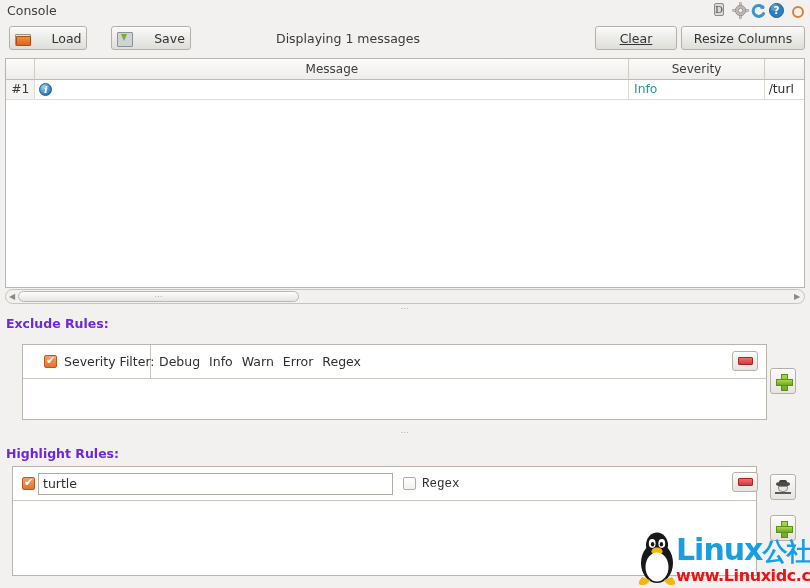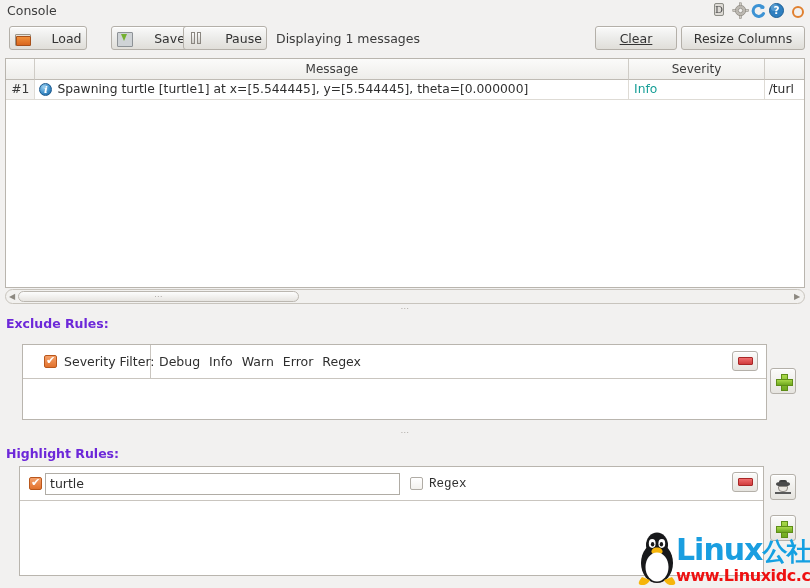--- a/index.html
+++ b/index.html
@@ -315,48 +315,40 @@
 
   <div class="toolbar">
     <div class="btn" style="left:9px; width:78px;">
       <span class="ic ic-folder"></span>
       <span class="btn-label">Load</span>
     </div>
     <div class="btn" style="left:95px; width:80px;margin-left:16px;">
       <span class="ic ic-save"></span>
       <span class="btn-label">Save</span>
     </div>
-    <div class="btn" style="left:183px; width:84px;">
-      <span class="ic ic-pause">
-          <i></i>
-          <i></i>
-        </span>
-      <span class="btn-label">Pause</span>
-    </div>
     <span class="status-text" style="left:276px;">Displaying 1 messages</span>
     <div class="btn" style="left:595px; width:82px;text-decoration:underline;">
       <span class="btn-label">Clear</span>
     </div>
     <div class="btn" style="left:681px; width:124px;">
       <span class="btn-label">Resize Columns</span>
     </div>
   </div>
 
   <div class="tablewrap">
     <div class="thead">
       <div class="th c0"></div>
       <div class="th c1">Message</div>
       <div class="th c2">Severity</div>
       <div class="th c3"></div>
     </div>
     <div class="trow">
       <div class="td c0">#1</div>
       <div class="td c1">
         <span class="ic-info">i</span>
-        <span>Spawning turtle [turtle1] at x=[5.544445], y=[5.544445], theta=[0.000000]</span>
       </div>
       <div class="td c2">Info</div>
       <div class="td c3">/turl</div>
     </div>
   </div>
 
   <div class="hscroll">
     <span class="hs-arrow-l">◀</span>
     <span class="hs-arrow-r">▶</span>
     <div class="hs-thumb">
@@ -393,21 +385,21 @@
   <div class="sidebtn" style="left:770px; top:368px;">
     <span class="plus-glyph"></span>
   </div>
 
   <div class="splitter" style="top:428px;">
     <span class="grip-dots">⋯</span>
   </div>
 
   <span class="section-label" style="top:446px;">Highlight Rules:</span>
 
-  <div class="rulebox" style="left:19px; top:466px; width:745px; height:110px;">
+  <div class="rulebox" style="left:12px; top:466px; width:745px; height:110px;">
     <div class="rule-row">
       <div class="rule-left" style="width:0; border-right:none; padding-left:9px;">
         <span class="chk"></span>
         <span class="rule-lbl">Message Filter:</span>
       </div>
       <div class="txtinput" style="width:355px; margin-left:16px;" placeholder="">turtle</div>
       <div class="regex-wrap">
         <span class="chk off"></span>
         <span class="rule-lbl">Regex</span>
       </div>

